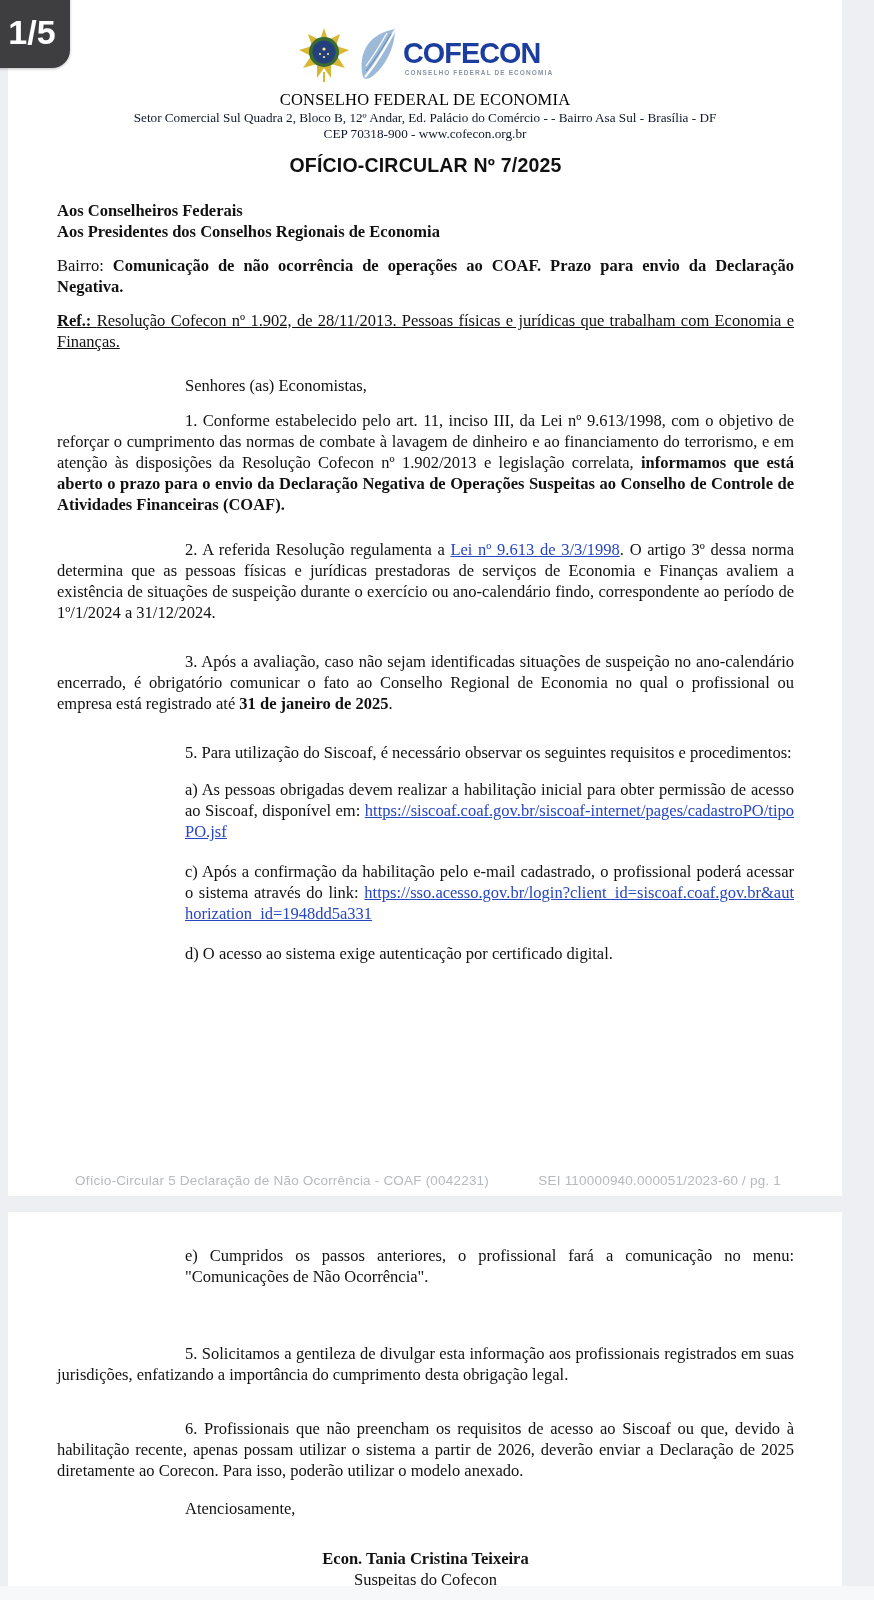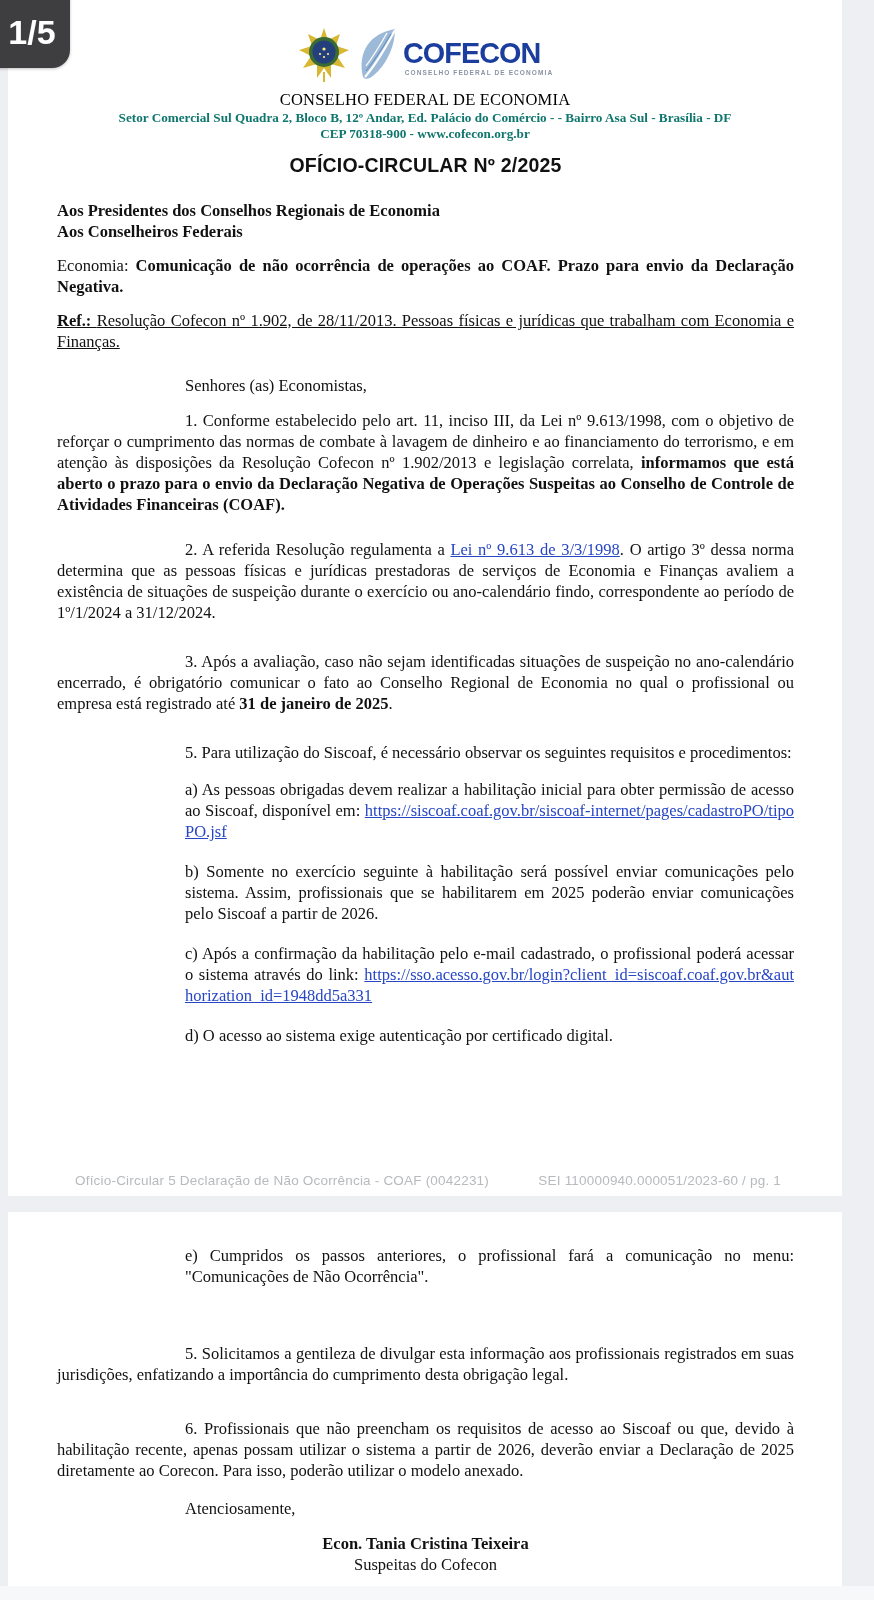--- a/index.html
+++ b/index.html
@@ -48,21 +48,21 @@
     font-family:"Liberation Sans", sans-serif;
     font-weight:bold;font-size:30px;letter-spacing:-1px;
     color:var(--brand);transform:scaleX(.96);transform-origin:left;
   }
   .wordmark .brand-sub{
     font-family:"Liberation Sans", sans-serif;
     font-size:6.5px;font-weight:bold;letter-spacing:1.1px;
     color:#8a93a4;margin-top:2px;margin-left:2px;
   }
   .org-name{font-size:16.5px;margin-top:4px;letter-spacing:.2px;}
-  .addr{font-size:13.2px;line-height:16px;color:#0f766e;font-weight:bold;}
+  .addr{font-size:13.2px;line-height:16px;color:#0f172a;}
   
   .content{padding:0 48px 0 49px;color:#111;}
   .doc-title{
     text-align:center;margin-top:12px;
     font-family:"Liberation Sans", sans-serif;
     font-weight:bold;font-size:19.5px;letter-spacing:.2px;
   }
   .addressees{margin-top:23px;font-weight:bold;font-size:16.5px;line-height:21px;}
   .subject{margin-top:13px;}
   .ref{margin-top:13px;text-decoration:underline;}
@@ -78,21 +78,21 @@
     margin-left:128px;margin-top:19px;
     font-size:16.5px;line-height:21px;text-align:justify;
   }
   .mt-ia{margin-top:16px;}
   .mt-ie{margin-top:33px;}
   .lnk{
     color:var(--link);text-decoration:underline;cursor:pointer;
     word-break:break-all;
   }
   .closing{margin-top:17px;text-indent:128px;text-align:left;}
-  .signature{margin-top:14px;text-align:center;font-size:16.5px;line-height:21px;}
+  .signature{margin-top:29px;text-align:center;font-size:16.5px;line-height:21px;}
   .signature .name{font-weight:bold;}
   
   .doc-footer{
     position:absolute;left:0;right:16px;bottom:8px;
     display:flex;justify-content:space-between;
     padding:0 45px 0 67px;
     font-family:"Liberation Sans", sans-serif;
     font-size:13.5px;color:#b7babe;letter-spacing:.2px;
   }
 </style>
@@ -131,45 +131,44 @@
         <span class="brand">COFECON</span>
         <span class="brand-sub">CONSELHO FEDERAL DE ECONOMIA</span>
       </span>
     </div>
     <div class="org-name">CONSELHO FEDERAL DE ECONOMIA</div>
     <div class="addr">Setor Comercial Sul Quadra 2, Bloco B, 12º Andar, Ed. Palácio do Comércio -  - Bairro Asa Sul - Brasília - DF</div>
     <div class="addr">CEP 70318-900  - www.cofecon.org.br</div>
   </div>
 
   <div class="content">
-    <div class="doc-title">OFÍCIO-CIRCULAR Nº 2/2025</div>
+    <div class="doc-title">OFÍCIO-CIRCULAR Nº 7/2025</div>
 
     <div class="addressees">
+      <div>Aos Conselheiros Federais</div>
       <div>Aos Presidentes dos Conselhos Regionais de Economia</div>
-      <div>Aos Conselheiros Federais</div>
     </div>
 
-    <p class="body subject"><span>Economia: </span><b>Comunicação de não ocorrência de operações ao COAF. Prazo para envio da Declaração Negativa.</b></p>
+    <p class="body subject"><span>Bairro: </span><b>Comunicação de não ocorrência de operações ao COAF. Prazo para envio da Declaração Negativa.</b></p>
 
     <p class="body ref"><b>Ref.: </b><span>Resolução Cofecon nº 1.902, de 28/11/2013. Pessoas físicas e jurídicas que trabalham com Economia e Finanças.</span></p>
 
     <p class="body salutation">Senhores (as) Economistas,</p>
 
     <p class="body indent mt-p1"><span>1. Conforme estabelecido pelo art. 11, inciso III, da Lei nº 9.613/1998, com o objetivo de reforçar o cumprimento das normas de combate à lavagem de dinheiro e ao financiamento do terrorismo, e em atenção às disposições da Resolução Cofecon nº 1.902/2013 e legislação correlata, </span><b>informamos que está aberto o prazo para o envio da Declaração Negativa de Operações Suspeitas ao Conselho de Controle de Atividades Financeiras (COAF).</b></p>
 
     <p class="body indent mt-p2"><span>2. A referida Resolução regulamenta a </span><a class="lnk">Lei nº 9.613 de 3/3/1998</a><span>. O artigo 3º dessa norma determina que as pessoas físicas e jurídicas prestadoras de serviços de Economia e Finanças avaliem a existência de situações de suspeição durante o exercício ou ano-calendário findo, correspondente ao período de 1º/1/2024 a 31/12/2024.</span></p>
 
     <p class="body indent mt-p"><span>3. Após a avaliação, caso não sejam identificadas situações de suspeição no ano-calendário encerrado, é obrigatório comunicar o fato ao Conselho Regional de Economia no qual o profissional ou empresa está registrado até </span><b>31 de janeiro de 2025</b><span>.</span></p>
 
 
     <p class="body indent mt-p">5. Para utilização do Siscoaf, é necessário observar os seguintes requisitos e procedimentos:</p>
 
     <p class="list-item mt-ia"><span>a) As pessoas obrigadas devem realizar a habilitação inicial para obter permissão de acesso ao Siscoaf, disponível em: </span><a class="lnk">https://siscoaf.coaf.gov.br/siscoaf-internet/pages/cadastroPO/tipoPO.jsf</a></p>
 
-    <p class="list-item">b) Somente no exercício seguinte à habilitação será possível enviar comunicações pelo sistema. Assim, profissionais que se habilitarem em 2025 poderão enviar comunicações pelo Siscoaf a partir de 2026.</p>
 
     <p class="list-item"><span>c) Após a confirmação da habilitação pelo e-mail cadastrado, o profissional poderá acessar o sistema através do link: </span><a class="lnk">https://sso.acesso.gov.br/login?client_id=siscoaf.coaf.gov.br&amp;authorization_id=1948dd5a331</a></p>
 
     <p class="list-item">d) O acesso ao sistema exige autenticação por certificado digital.</p>
   </div>
 
   <div class="doc-footer">
     <span>Ofício-Circular 5 Declaração de Não Ocorrência - COAF (0042231)</span>
     <span>SEI 110000940.000051/2023-60 / pg. 1</span>
   </div>

